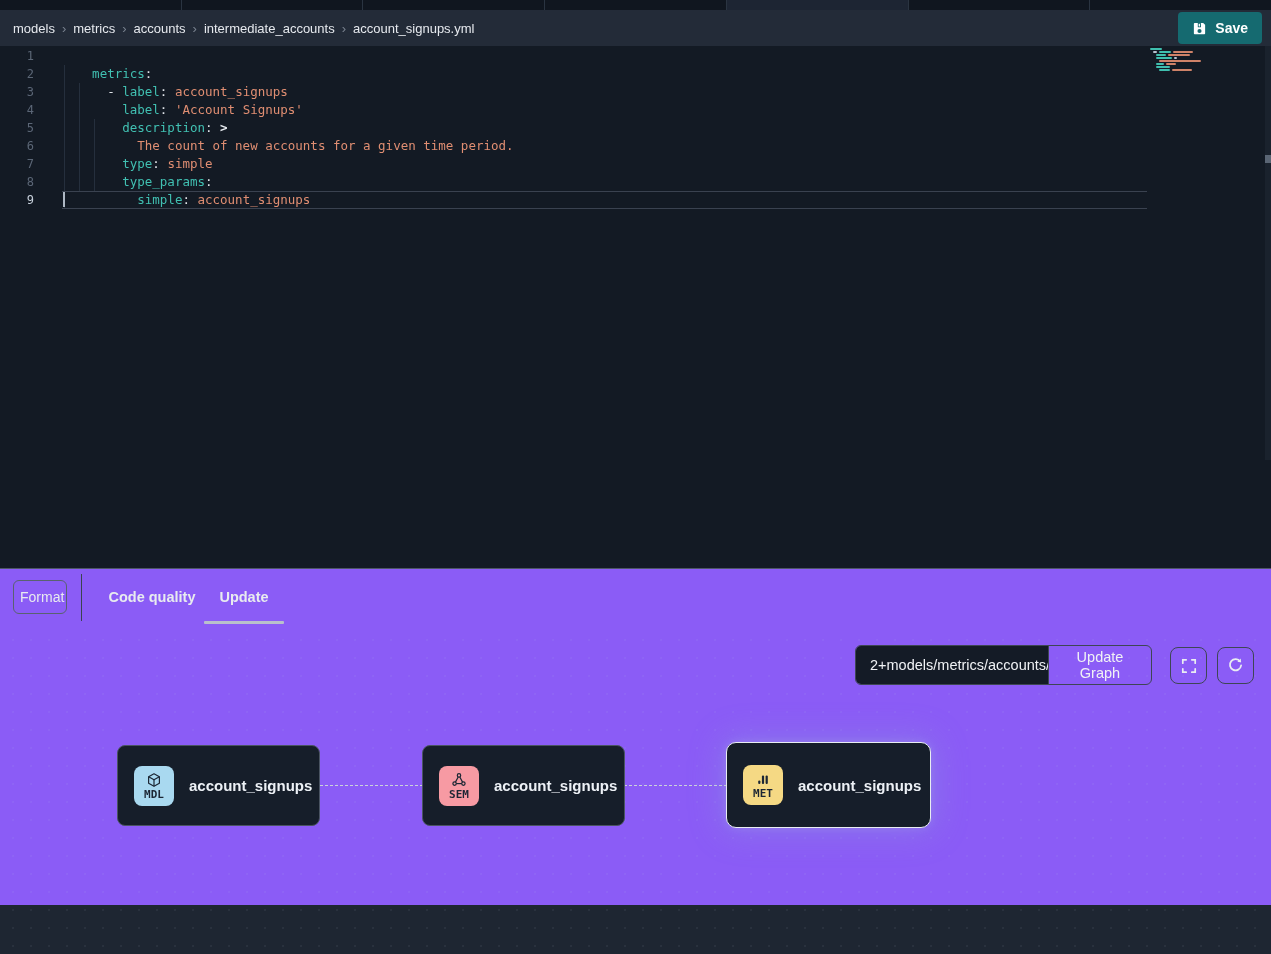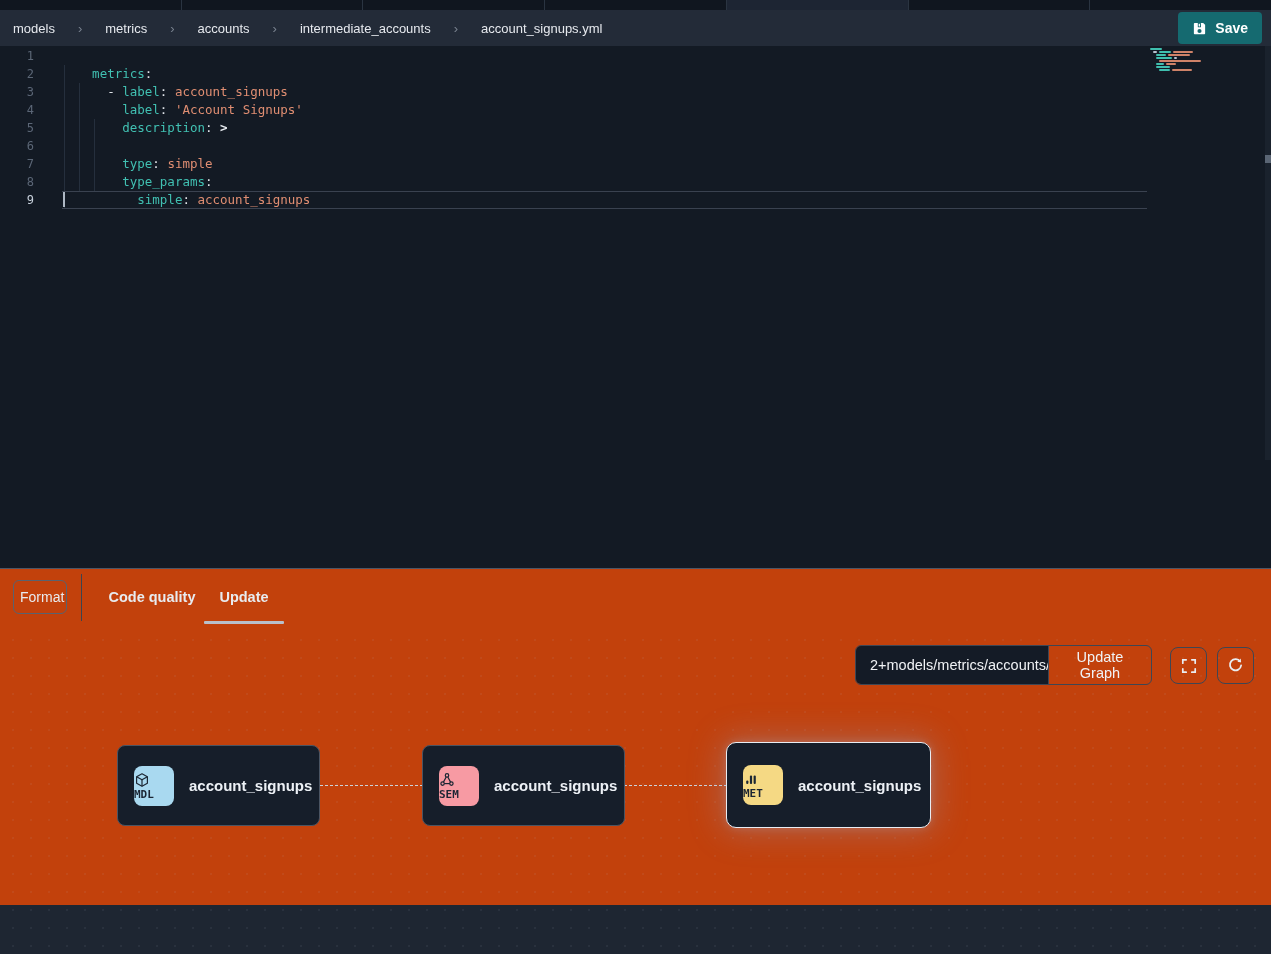--- a/index.html
+++ b/index.html
@@ -8,21 +8,21 @@
   .abs{position:absolute;}
 
   
   #tabstrip{top:0;left:0;width:1271px;height:10px;background:#0e141d;display:flex;}
   .tabseg{flex:1;background:#10161f;border-right:1px solid #2a3441;}
   .tabseg:last-child{border-right:none;}
   .tabseg.active{background:#1d2533;}
 
   
   #crumbbar{top:10px;left:0;width:1271px;height:36px;background:#232b38;display:flex;align-items:center;}
-  #crumbs{display:flex;align-items:center;margin-left:13px;gap:23px;font-size:13px;color:#e6e9ee;}
+  #crumbs{display:flex;align-items:center;margin-left:13px;gap:7px;font-size:13px;color:#e6e9ee;}
   .crumb{cursor:default;}
   .crumb-sep{color:#79828f;font-size:13px;}
   #savebtn{position:absolute;right:9px;top:2px;height:32px;padding:0 14px;background:#156a70;
            border:none;border-radius:4px;color:#fff;font-size:14px;font-weight:700;
            display:flex;align-items:center;gap:8px;font-family:"Liberation Sans",sans-serif;}
 
   
   #editor{top:46px;left:0;width:1271px;height:522px;background:#131a24;
           font-family:"DejaVu Sans Mono","Liberation Mono",monospace;font-size:12.5px;}
   .gutter-num{position:absolute;left:0;width:34px;height:18px;line-height:18px;text-align:right;
@@ -47,21 +47,21 @@
   .mmt{background:#3fbfae;} .mms{background:#cf8268;} .mmw{background:#b9c2ce;}
 
   
   #escroll{position:absolute;right:0;top:0;width:6px;height:414px;background:rgba(130,145,165,0.07);}
   #ethumb{position:absolute;right:0;top:109px;width:6px;height:8px;background:#5a6574;}
 
   
   #hdivider{top:568px;left:0;width:1271px;height:1px;background:#4d5666;}
 
   
-  #panel{top:569px;left:0;width:1271px;height:336px;background:#c2410c;}
+  #panel{top:569px;left:0;width:1271px;height:336px;background:#8b5cf6;}
   #formatbtn{position:absolute;left:13px;top:11px;width:54px;height:34px;background:transparent;
              border:1px solid #59626f;border-radius:6px;color:#e8ebef;font-size:14px;
              font-family:"Liberation Sans",sans-serif;}
   #vdivider{position:absolute;left:81px;top:5px;width:1px;height:47px;background:#3a4450;}
   .tab{position:absolute;top:0;height:55px;display:flex;align-items:center;justify-content:center;
        color:#e8ebef;font-size:14.5px;font-weight:700;cursor:default;}
   #tab-underline{position:absolute;left:204px;top:52px;width:80px;height:3px;background:#b9c0cb;border-radius:1px;}
 
   
   #lineage{position:absolute;left:0;top:56px;width:1271px;height:329px;
@@ -79,21 +79,21 @@
            border:1px solid #3e4654;border-radius:8px;display:flex;align-items:center;justify-content:center;}
   #fullscreenbtn{left:1170px;}
   #refreshbtn{left:1217px;}
 
   
   .node{position:absolute;background:#161e2a;border:1px solid #4a5462;border-radius:8px;
         display:flex;align-items:center;padding-left:16px;gap:15px;box-sizing:border-box;}
   .node.selected{border:1.5px solid #e9edf3;border-radius:10px;
         box-shadow:0 0 34px 4px rgba(140,170,215,0.30),0 0 10px rgba(180,205,235,0.22);}
   .badge{width:40px;height:40px;border-radius:8px;display:flex;flex-direction:column;
-         align-items:flex-start;justify-content:center;gap:1px;flex:0 0 auto;}
+         align-items:center;justify-content:center;gap:1px;flex:0 0 auto;}
   .badge-label{font-family:"DejaVu Sans Mono",monospace;font-size:11px;font-weight:bold;color:#1b2533;line-height:1;}
   .node-label{font-size:15px;font-weight:700;color:#edf1f6;}
   .edge{position:absolute;height:0;border-top:1.5px dashed #ccd2da;}
 </style>
 </head>
 <body>
 
 <div id="tabstrip" class="abs">
   <div class="tabseg"></div>
   <div class="tabseg"></div>
@@ -154,21 +154,21 @@
   <div class="cl" style="top:19px">
     <span class="tok pun">  - </span><span class="tok key">label</span><span class="tok pun">: </span><span class="tok str">account_signups</span>
   </div>
   <div class="cl" style="top:37px">
     <span class="tok pln">    </span><span class="tok key">label</span><span class="tok pun">: </span><span class="tok str">'Account Signups'</span>
   </div>
   <div class="cl" style="top:55px">
     <span class="tok pln">    </span><span class="tok key">description</span><span class="tok pun">: </span><span class="tok op">&gt;</span>
   </div>
   <div class="cl" style="top:73px">
-    <span class="tok pln">      </span>
+    <span class="tok pln">      </span><span class="tok str">The count of new accounts for a given time period.</span>
   </div>
   <div class="cl" style="top:91px">
     <span class="tok pln">    </span><span class="tok key">type</span><span class="tok pun">: </span><span class="tok str">simple</span>
   </div>
   <div class="cl" style="top:109px">
     <span class="tok pln">    </span><span class="tok key">type_params</span><span class="tok pun">:</span>
   </div>
   <div class="cl" style="top:127px">
     <span class="tok pln">      </span><span class="tok key">simple</span><span class="tok pun">: </span><span class="tok str">account_signups</span>
   </div>

